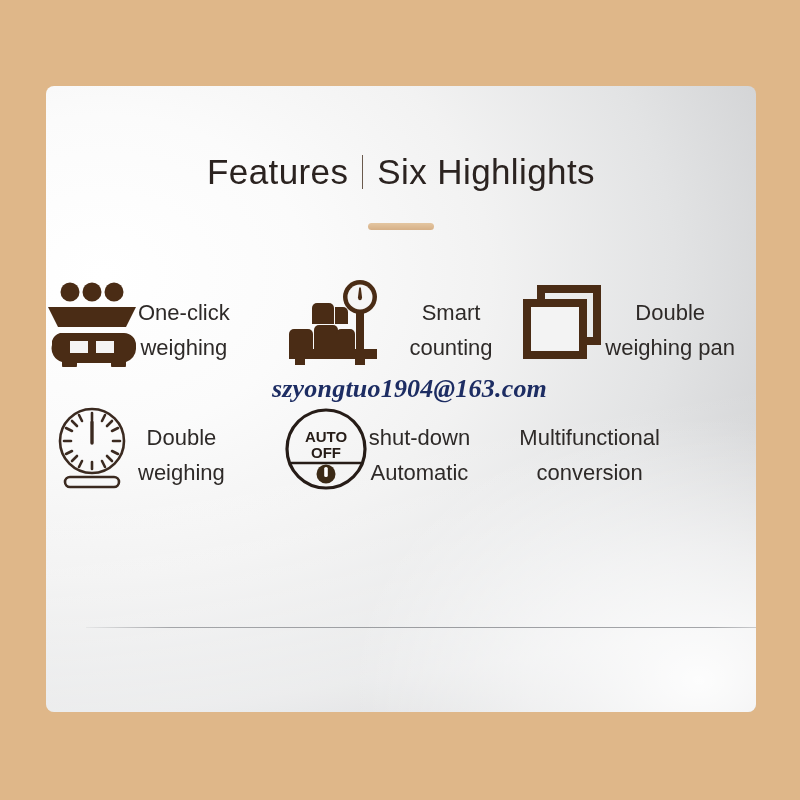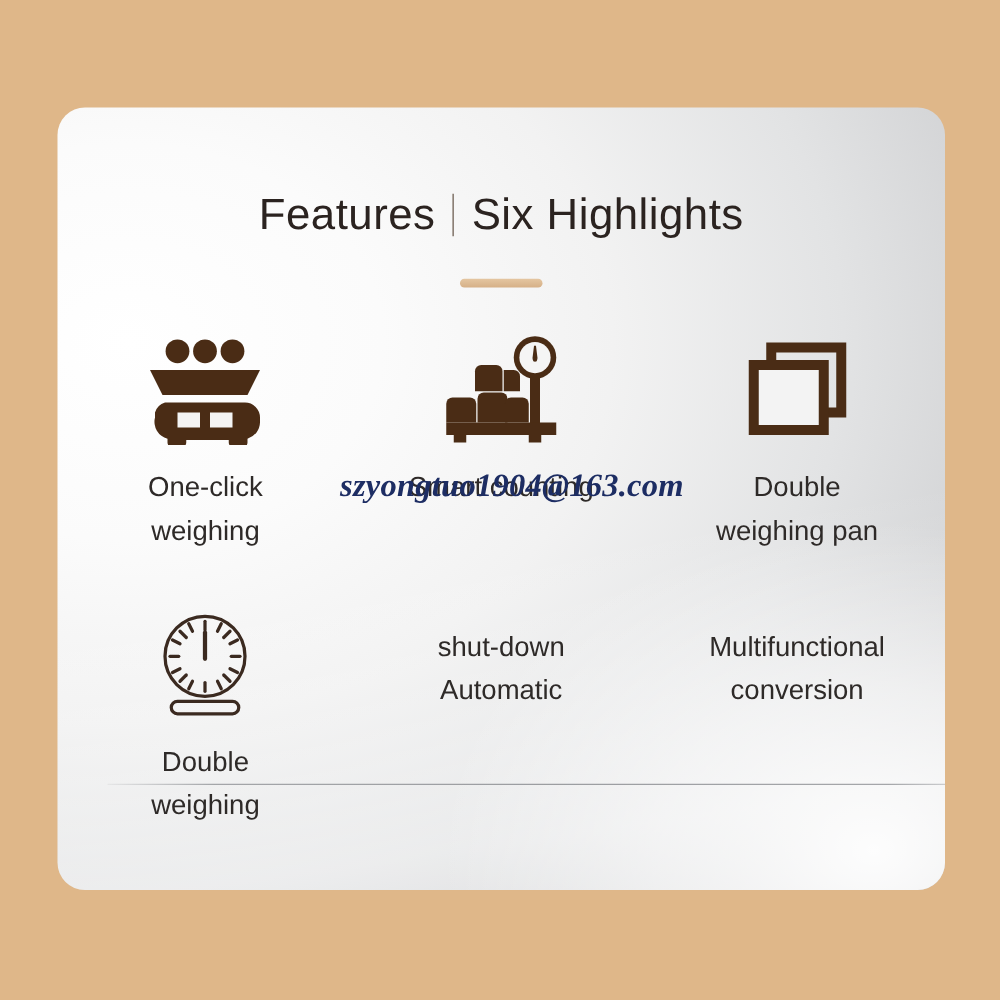--- a/index.html
+++ b/index.html
@@ -22,21 +22,21 @@
     height: 800px;
   }
 
   
   #card {
     position: absolute;
     left: 46px;
     top: 86px;
     width: 710px;
     height: 626px;
-    border-radius: 22px;
+    border-radius: 8px;
     background:
       radial-gradient(130% 115% at 8% 30%, #ffffff 0%, #fbfbfb 22%, #f2f2f2 42%, #e2e3e4 62%, #cfd0d2 80%, #c2c3c6 100%);
     overflow: hidden;
   }
   
   #card::after {
     content: "";
     position: absolute;
     inset: 0;
     background:
@@ -82,21 +82,20 @@
   
   .grid {
     margin-top: 36px;
     display: grid;
     grid-template-columns: repeat(3, 1fr);
     grid-template-rows: 1fr 1fr;
     row-gap: 0;
   }
   .cell {
     display: flex;
-    flex-direction: column;
     align-items: center;
     justify-content: flex-start;
   }
   .cell.r2 { padding-top: 22px; }
   .icon-box {
     height: 92px;
     display: flex;
     align-items: center;
     justify-content: center;
   }
@@ -244,20 +243,30 @@
             <path d="M24 72 h44 a5 5 0 0 1 0 10 H24 a5 5 0 0 1 0 -10 z" stroke-width="2.6" fill="none"></path>
           </svg>
         </div>
         <div class="cap">
           <div>Double</div>
           <div>weighing</div>
         </div>
       </div>
 
       <div class="cell r2">
+        <div class="icon-box">
+          <svg width="86" height="86" viewBox="0 0 86 86">
+            <circle cx="43" cy="43" r="39" fill="none" stroke="#261c17" stroke-width="3.2"></circle>
+            <text x="43" y="36" text-anchor="middle" font-family="Liberation Sans, sans-serif" font-size="15" font-weight="700" fill="#261c17">AUTO</text>
+            <text x="43" y="52" text-anchor="middle" font-family="Liberation Sans, sans-serif" font-size="15" font-weight="700" fill="#261c17">OFF</text>
+            <line x1="8" y1="57" x2="78" y2="57" stroke="#261c17" stroke-width="2.6"></line>
+            <circle cx="43" cy="68" r="9.5" fill="#3b2a16"></circle>
+            <rect x="41.2" y="61" width="3.6" height="10" rx="1.6" fill="#ffffff"></rect>
+          </svg>
+        </div>
         <div class="cap">
           <div>shut-down</div>
           <div>Automatic</div>
         </div>
       </div>
 
       <div class="cell r2">
         <div class="cap">
           <div>Multifunctional</div>
           <div>conversion</div>

